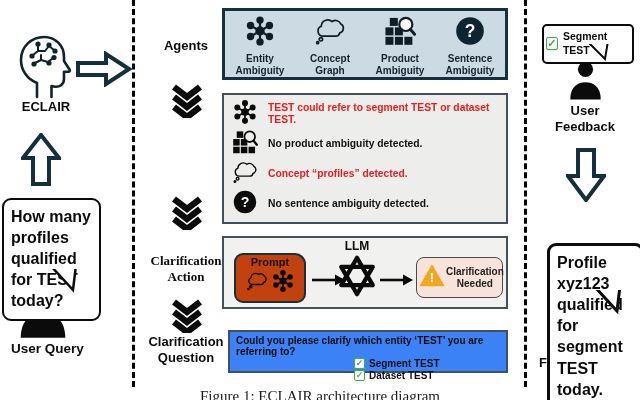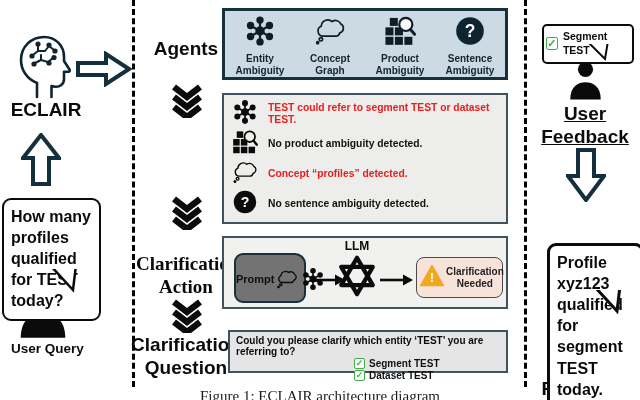--- a/index.html
+++ b/index.html
@@ -1,44 +1,44 @@
 <!DOCTYPE html>
 <html><head>
 <meta charset="utf-8">
 <style>
   html,body{margin:0;padding:0;background:#fff;}
   #stage{position:relative;width:640px;height:400px;background:#ffffff;overflow:hidden;
          font-family:"Liberation Sans",sans-serif;color:#111;}
   .abs{position:absolute;}
-  .lbl{position:absolute;font-weight:700;color:#0b0b0b;text-align:center;font-size:19px;line-height:1.2;}
+  .lbl{position:absolute;font-weight:700;color:#0b0b0b;text-align:center;font-size:13px;line-height:1.2;}
   .divider{position:absolute;top:0;height:387px;border-left:3px dashed #000;}
   .bubble{position:absolute;background:#fff;border:2.5px solid #0b0b0b;border-radius:9px;
           font-weight:600;font-size:16px;line-height:1.32;padding:6px 6px 7px 7px;color:#0b0b0b;z-index:2;}
   .tail{position:absolute;z-index:3;}
   .box{position:absolute;box-sizing:border-box;}
   #agents-box{left:222px;top:8px;width:286px;height:72px;background:#ccdbe3;border:3px solid #16303c;
               display:flex;align-items:stretch;}
   .agent-item{flex:1;display:flex;flex-direction:column;align-items:center;justify-content:flex-start;padding-top:4px;}
   .agent-item .cap{font-size:10px;font-weight:600;color:#13242e;text-align:center;line-height:1.18;margin-top:2px;}
   #reasoning-box{left:222px;top:93px;width:286px;height:131px;background:#ededeb;border:2.5px solid #42525c;
                  display:flex;flex-direction:column;justify-content:space-around;padding:4px 8px;}
   .reason-row{display:flex;align-items:center;gap:10px;}
   .reason-row .txt{font-size:10.3px;font-weight:600;line-height:1.2;}
   .red .txt{color:#e51f1f;}
   #action-box{left:222px;top:236px;width:286px;height:73px;background:#f1f1ef;border:2.5px solid #42525c;}
-  #prompt-box{position:absolute;left:10px;top:15px;width:72px;height:50px;background:#737373;
+  #prompt-box{position:absolute;left:10px;top:15px;width:72px;height:50px;background:#c2410c;
               border:2px solid #16303c;border-radius:9px 11px 9px 9px;box-sizing:border-box;
-              display:flex;flex-direction:row;align-items:center;}
+              display:flex;flex-direction:column;align-items:center;}
   #prompt-box .cap{font-size:11px;font-weight:600;margin-top:1px;}
   #prompt-icons{display:flex;align-items:center;gap:2px;margin-top:1px;}
   #needed-box{position:absolute;left:192px;top:19px;width:87px;height:41px;background:#f8e3da;
               border:1.6px solid #4a4a4a;border-radius:8px;display:flex;align-items:center;gap:1px;
               box-sizing:border-box;padding:2px 2px;}
   #needed-box .cap{font-size:10px;font-weight:600;color:#222;line-height:1.15;text-align:center;}
-  #question-box{left:228px;top:330px;width:280px;height:43px;background:#e5e5e5;border:2.5px solid #42525c;
+  #question-box{left:228px;top:330px;width:280px;height:43px;background:#3b82f6;border:2.5px solid #42525c;
                 padding:3px 6px;}
   .q-text{font-size:10px;font-weight:600;color:#0b0b0b;}
   .q-opt{display:flex;align-items:center;gap:4px;font-size:10px;font-weight:600;margin-left:118px;margin-top:1px;}
   .checkbox{display:inline-flex;align-items:center;justify-content:center;width:9px;height:9px;
             border:1.5px solid #3fae49;border-radius:2px;background:#fff;color:#3fae49;
             font-size:9px;font-weight:700;line-height:1;}
   .checkbox.big{width:11px;height:11px;font-size:11px;}
   #caption{position:absolute;left:0;right:0;top:388px;text-align:center;
            font-family:"Liberation Serif",serif;font-size:15px;color:#1a1a1a;}
 </style>
@@ -329,21 +329,21 @@
     <svg width="26" height="18" viewBox="0 0 26 18">
       <polygon points="2,-3 23,-3 20,15" fill="#fff" stroke="#0b0b0b" stroke-width="2"></polygon>
     </svg>
   </div>
   <div class="abs" style="left:567px;top:60px;">
     <svg width="37" height="40" viewBox="0 0 40 42" fill="#0b0b0b">
       <circle cx="20" cy="9.5" r="8.2"></circle>
       <path d="M3.5 42 C3.5 28 12 23.5 20 23.5 C28 23.5 36.5 28 36.5 42 Z"></path>
     </svg>
   </div>
-  <div class="lbl" style="left:540px;top:103px;width:90px;text-decoration:underline;">User Feedback</div>
+  <div class="lbl" style="left:540px;top:103px;width:90px;">User Feedback</div>
 
   <div class="abs" style="left:566px;top:148px;">
     <svg width="40" height="54" viewBox="0 0 40 54">
       <polygon points="20,52 2,28 12,28 12,2 28,2 28,28 38,28" fill="#fff" stroke="#14303e" stroke-width="4" stroke-linejoin="miter"></polygon>
     </svg>
   </div>
 
   <div class="bubble" style="left:547px;top:221px;width:78px;min-height:56px;border-width:3px;margin-top:22px;">
     <span>Profile xyz123 qualified for segment TEST today.</span>
   </div>

